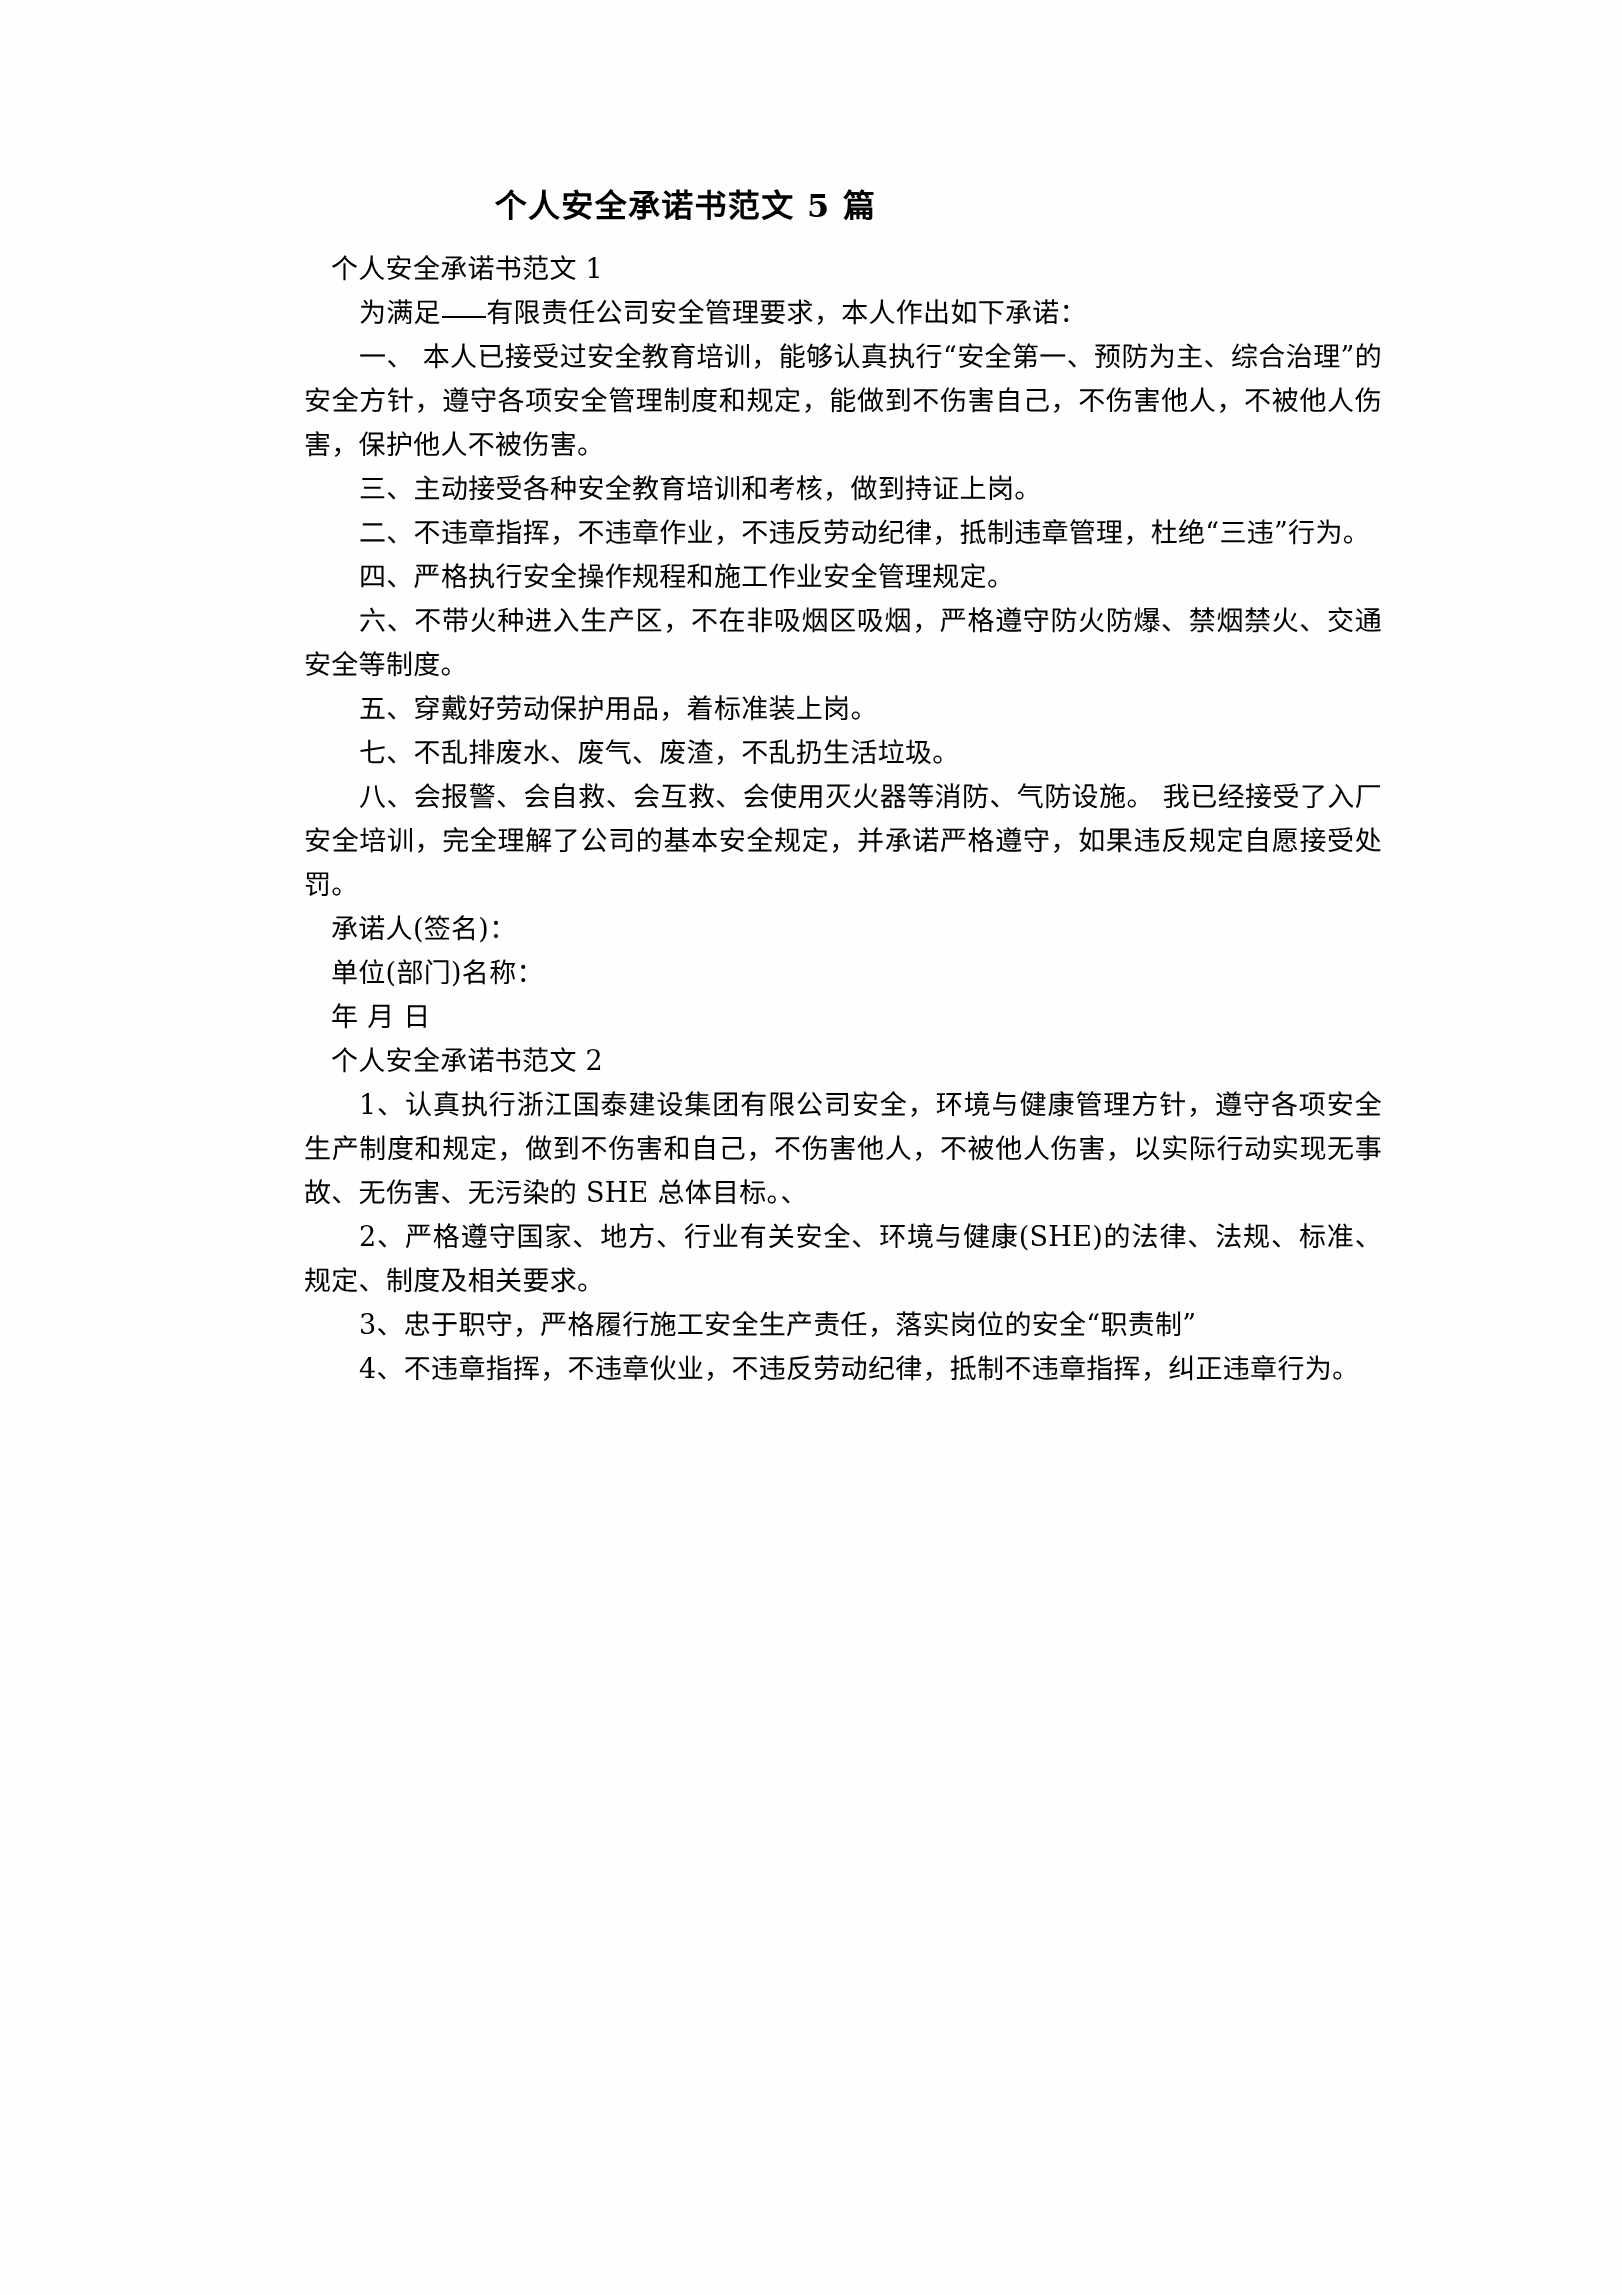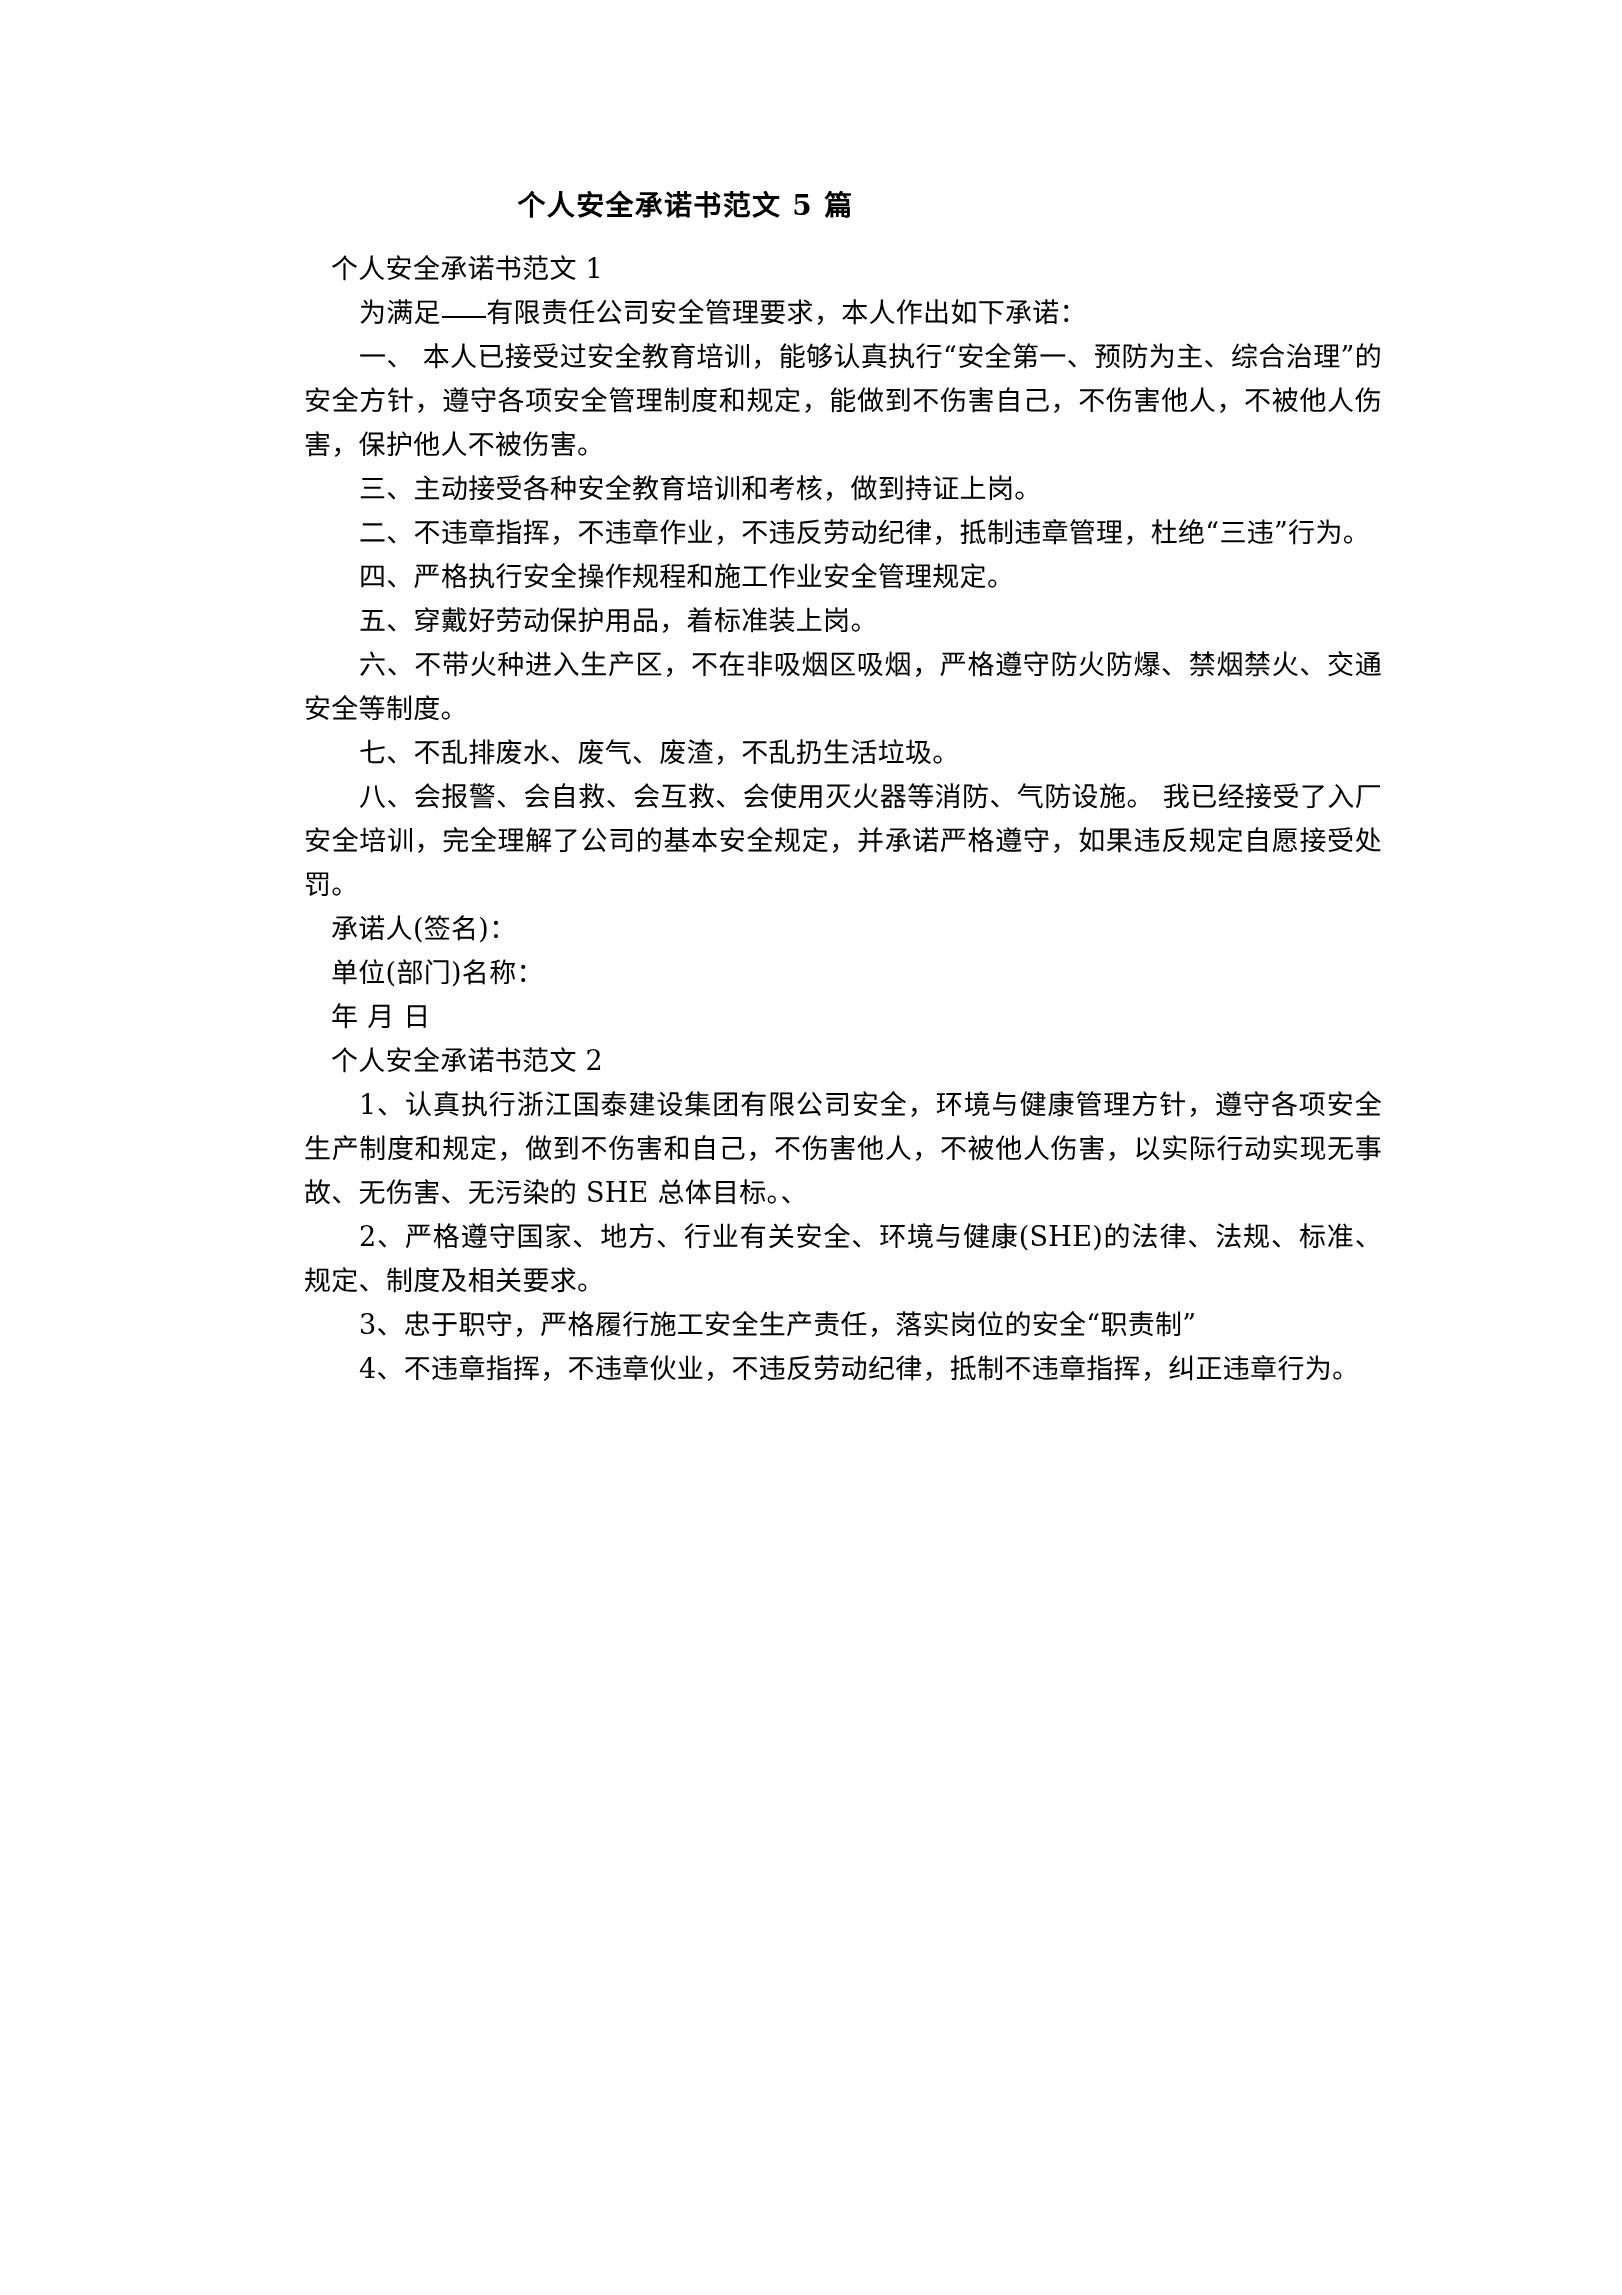--- a/index.html
+++ b/index.html
@@ -25,21 +25,21 @@
   }
 
   .doc-title {
     position: absolute;
     top: 178px;
     left: 0;
     width: 1371px;
     text-align: center;
     font-family: "DejaVu Serif", "Liberation Serif", serif;
     font-weight: 700;
-    font-size: 28px;
+    font-size: 32px;
     line-height: 56px;
     letter-spacing: 1.3px;
     color: #000;
     white-space: nowrap;
   }
 
   .body-col {
     position: absolute;
     top: 247px;
     left: 304px;
@@ -93,23 +93,23 @@
     <p class="para indent2"><span>为满足</span><span class="blank-underline"></span><span>有限责任公司安全管理要求，本人作出如下承诺：</span></p>
 
     <p class="para indent2">一、  本人已接受过安全教育培训，能够认真执行“安全第一、预防为主、综合治理”的安全方针，遵守各项安全管理制度和规定，能做到不伤害自己，不伤害他人，不被他人伤害，保护他人不被伤害。</p>
 
     <p class="para indent2">三、主动接受各种安全教育培训和考核，做到持证上岗。</p>
 
     <p class="para indent2">二、不违章指挥，不违章作业，不违反劳动纪律，抵制违章管理，杜绝“三违”行为。</p>
 
     <p class="para indent2">四、严格执行安全操作规程和施工作业安全管理规定。</p>
 
+    <p class="para indent2">六、不带火种进入生产区，不在非吸烟区吸烟，严格遵守防火防爆、禁烟禁火、交通安全等制度。</p>
+
     <p class="para indent2">五、穿戴好劳动保护用品，着标准装上岗。</p>
-
-    <p class="para indent2">六、不带火种进入生产区，不在非吸烟区吸烟，严格遵守防火防爆、禁烟禁火、交通安全等制度。</p>
 
     <p class="para indent2">七、不乱排废水、废气、废渣，不乱扔生活垃圾。</p>
 
     <p class="para indent2">八、会报警、会自救、会互救、会使用灭火器等消防、气防设施。 我已经接受了入厂安全培训，完全理解了公司的基本安全规定，并承诺严格遵守，如果违反规定自愿接受处罚。</p>
 
     <p class="para sig">承诺人(签名)：</p>
 
     <p class="para sig">单位(部门)名称：</p>
 
     <p class="para sig">年  月  日</p>

